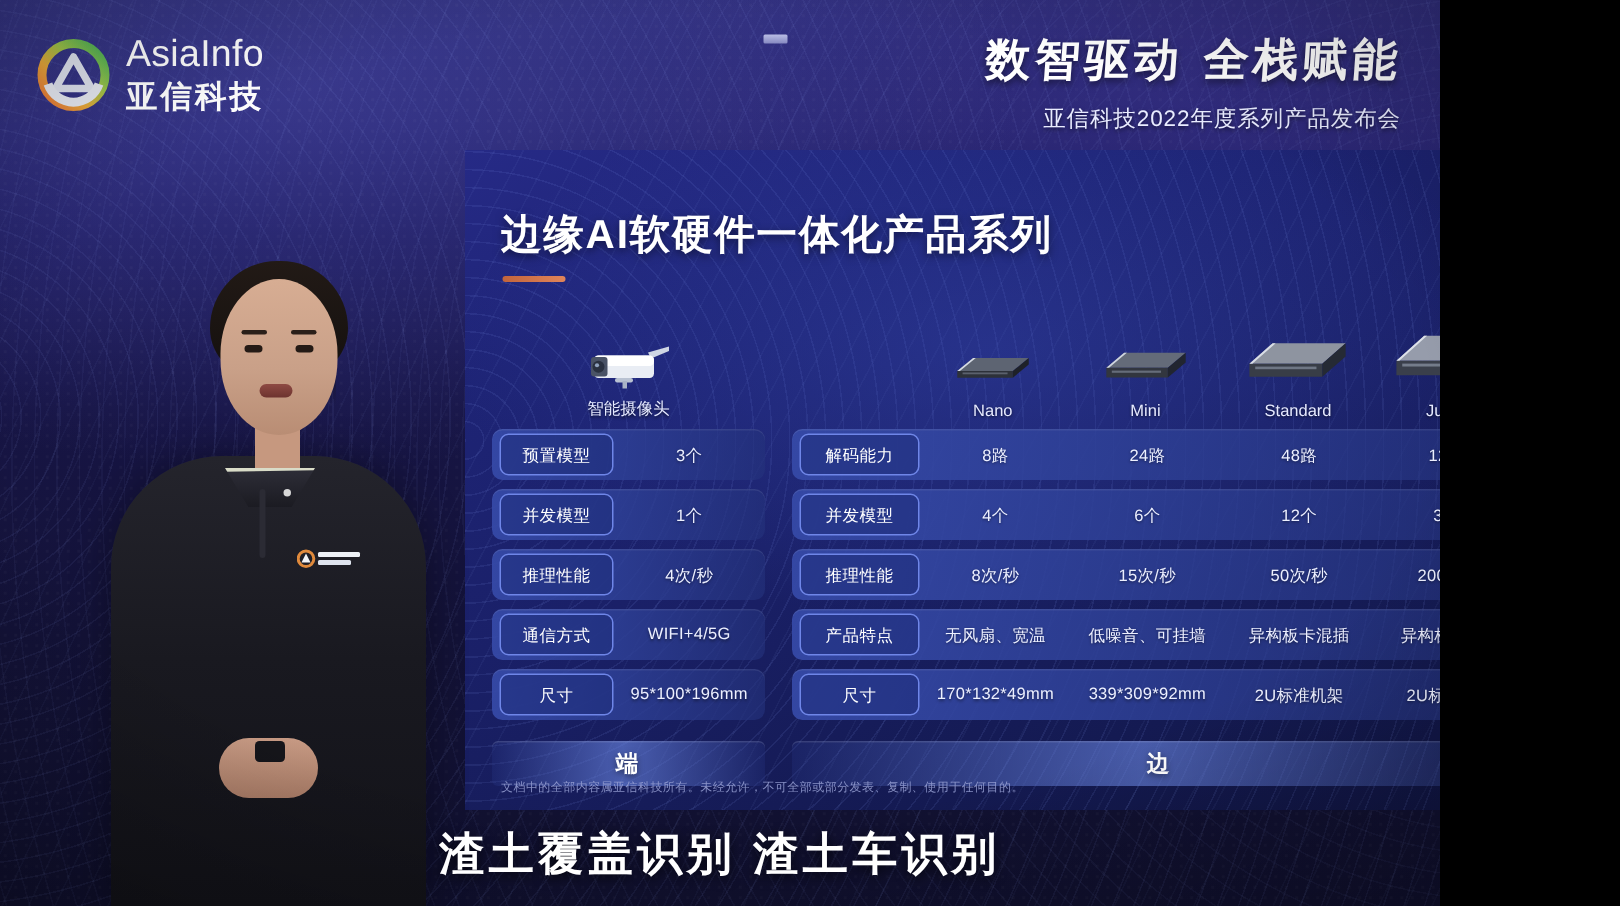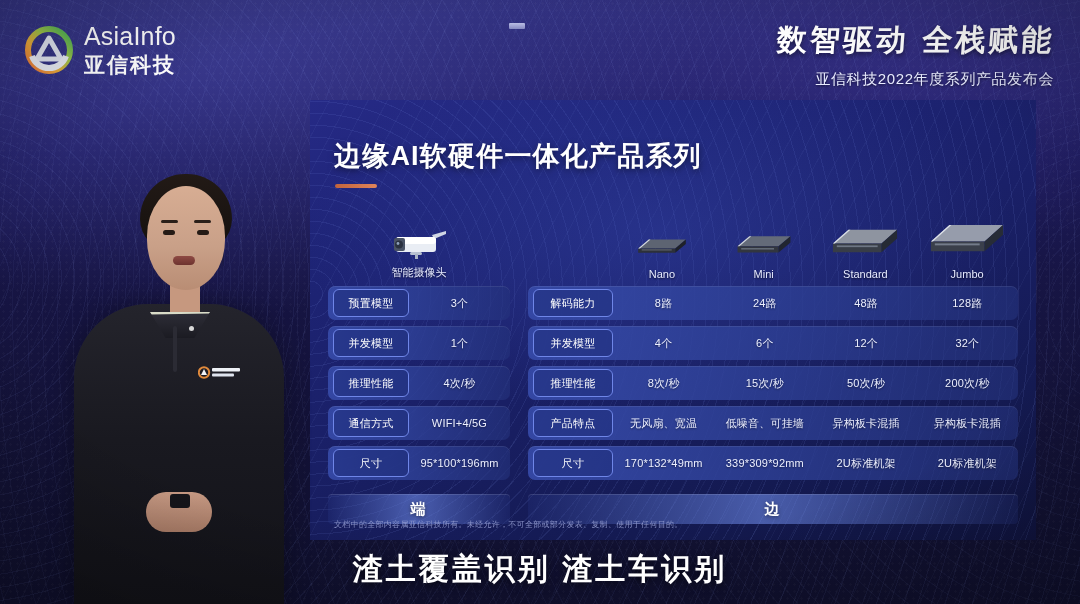--- a/index.html
+++ b/index.html
@@ -1,18 +1,18 @@
 <!DOCTYPE html>
 <html><head>
 <meta charset="utf-8">
 <style>
   html,body{margin:0;padding:0;background:#000;}
   body{width:1080px;height:604px;overflow:hidden;font-family:"Liberation Sans","DejaVu Sans",sans-serif;}
 
-  #stage{position:relative;width:1080px;height:604px;overflow:hidden;
+  #stage{position:relative;width:960px;height:604px;overflow:hidden;
     background:
       radial-gradient(ellipse 700px 380px at 20% 8%, rgba(70,70,160,.55) 0%, rgba(40,40,110,0) 70%),
       radial-gradient(ellipse 600px 300px at 85% 5%, rgba(60,50,140,.45) 0%, rgba(30,30,90,0) 72%),
       linear-gradient(180deg,#2d2d78 0%,#272570 14%,#1d1b5c 26%,#171545 45%,#131237 70%,#10102e 100%);
   }
 
   
   .tex{position:absolute;inset:0;pointer-events:none;}
   .tex.dots{
     background-image:radial-gradient(rgba(255,255,255,.05) 1px, transparent 1.2px);

